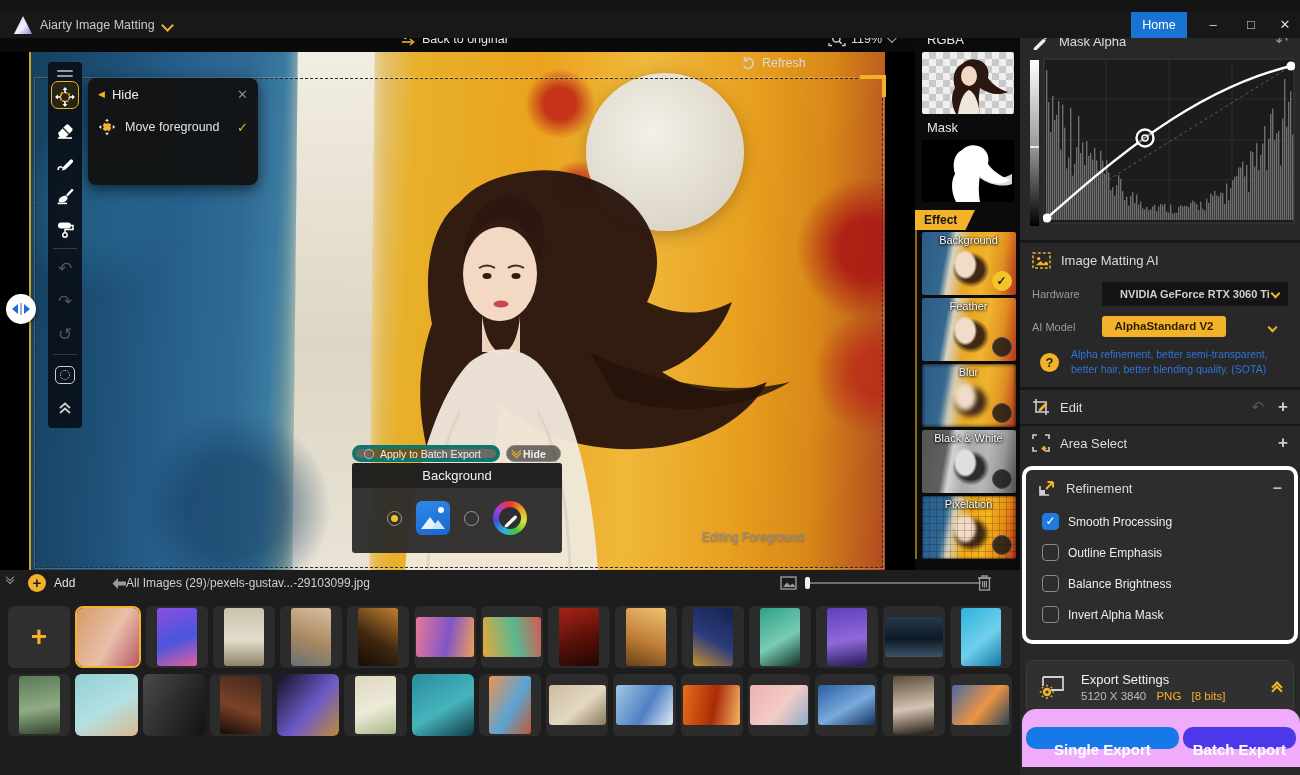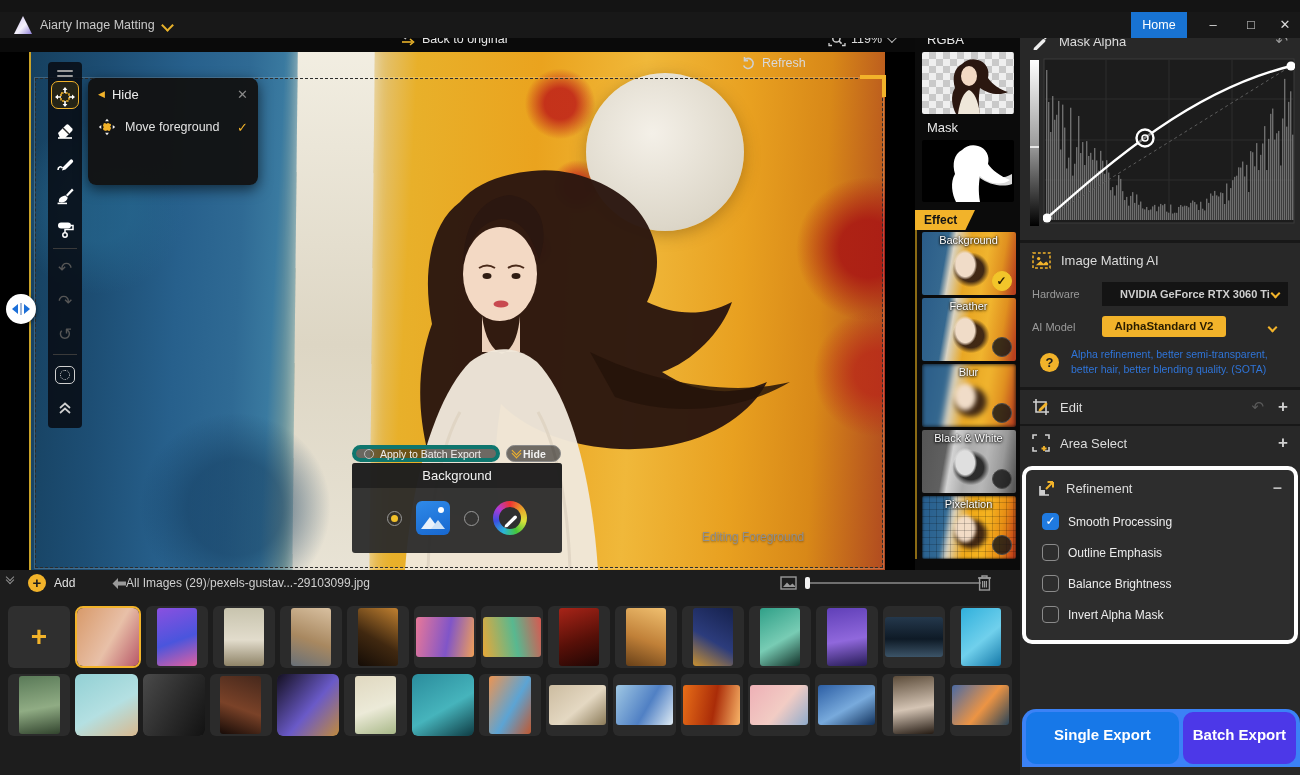--- a/index.html
+++ b/index.html
@@ -165,21 +165,21 @@
 
   #export-card { margin:16px 6px 0 6px; height:54px; background:#303030; border:1px solid #404040; border-radius:8px;
     display:flex; align-items:center; padding:0 12px; gap:14px; }
   #export-lines { flex:1; }
   #export-title { font-size:13px; color:#f0f0f0; }
   #export-sub { font-size:11.5px; margin-top:3px; }
   #export-sub .res { color:#bdbdbd; } #export-sub .fmt,#export-sub .bits { color:#f2b32a; margin-left:7px; }
   .dblchev-up { display:flex; flex-direction:column; }
   .chev-up { width:8px; height:8px; border-left:2.2px solid #f2b32a; border-top:2.2px solid #f2b32a; transform:rotate(45deg); margin-bottom:-4px; }
 
-  #export-btns { position:absolute; left:2px; bottom:8px; width:278px; height:58px; background:#3b82f6; border-radius:14px 14px 0 0; display:flex; gap:4px; padding:3px 4px; }
+  #export-btns { position:absolute; left:2px; bottom:8px; width:278px; height:58px; background:#f0abfc; border-radius:14px 14px 0 0; display:flex; gap:4px; padding:18px 4px; }
   #single-export { flex:1.35; background:#1778e8; border-radius:10px; color:#fff; font-weight:bold; font-size:15px; text-align:center; line-height:46px; }
   #batch-export { flex:1; background:#4c38e8; border-radius:10px; color:#fff; font-weight:bold; font-size:15px; text-align:center; line-height:46px; }
 
   
   #filmstrip { position:absolute; left:0; top:570px; width:1020px; height:205px; background:#1d1d1d; }
   #fs-head { position:relative; height:28px; }
   #fs-collapse { position:absolute; left:7px; top:7px; }
   .chev-dn-g { width:6px; height:6px; border-right:1.7px solid #8f8f8f; border-bottom:1.7px solid #8f8f8f; transform:rotate(45deg); margin-top:-3px; }
   #add-btn { position:absolute; left:28px; top:4px; display:flex; gap:8px; align-items:center; }
   #add-circle { width:18px; height:18px; border-radius:50%; background:#f2b32a; color:#1d1d1d; font-size:15px; font-weight:bold; text-align:center; line-height:17px; }
@@ -679,20 +679,41 @@
     <div class="chkrow">
       <span class="chkbox">✓</span>
       <span class="chklabel">Balance Brightness</span>
     </div>
     <div class="chkrow">
       <span class="chkbox">✓</span>
       <span class="chklabel">Invert Alpha Mask</span>
     </div>
   </div>
 
+  <div id="export-card">
+    <svg width="28" height="26" viewBox="0 0 28 26">
+      <path d="M4 3 H24 V16 H12" fill="none" stroke="#cfcfcf" stroke-width="1.8"></path>
+      <path d="M4 3 V12" stroke="#cfcfcf" stroke-width="1.8"></path>
+      <circle cx="8" cy="18" r="4.2" fill="#f2b32a"></circle>
+      <circle cx="8" cy="18" r="1.6" fill="#303030"></circle>
+      <path d="M8 12.6 V10.8 M8 23.2 V25 M2.6 18 H0.8 M13.4 18 H15.2 M4.2 14.2 L3 13 M11.8 21.8 L13 23 M4.2 21.8 L3 23 M11.8 14.2 L13 13" stroke="#f2b32a" stroke-width="1.6"></path>
+    </svg>
+    <div id="export-lines">
+      <div id="export-title">Export Settings</div>
+      <div id="export-sub">
+        <span class="res">5120 X 3840</span>
+        <span class="fmt">PNG</span>
+        <span class="bits">[8 bits]</span>
+      </div>
+    </div>
+    <span class="dblchev-up">
+        <i class="chev-up"></i>
+        <i class="chev-up"></i>
+      </span>
+  </div>
 
   <div id="export-btns">
     <div id="single-export">Single Export</div>
     <div id="batch-export">Batch Export</div>
   </div>
 </div>
 
 <div id="filmstrip">
   <div id="fs-head">
     <span id="fs-collapse" class="dblchev">

